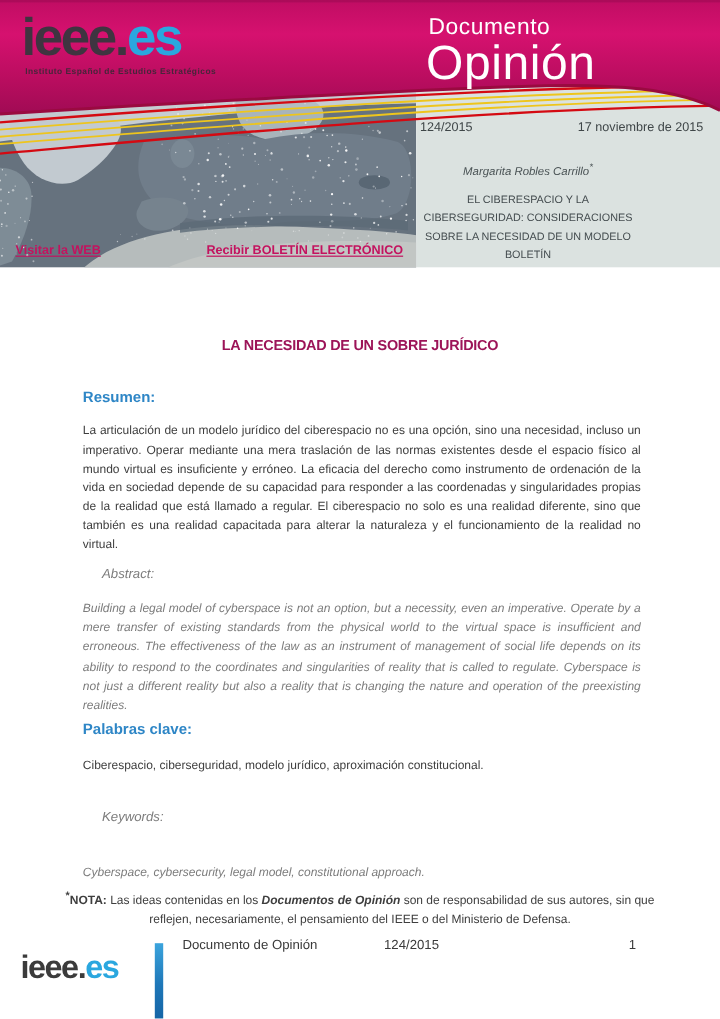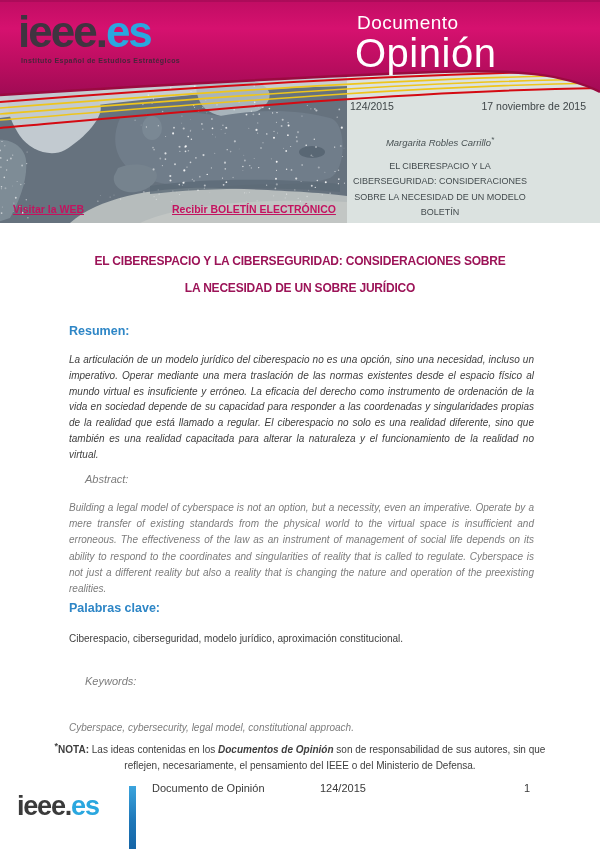--- a/index.html
+++ b/index.html
@@ -21,21 +21,21 @@
   .panel-author{position:absolute;left:345px;top:135px;width:190px;text-align:center;font-size:9.5px;font-style:italic;color:#495254;}
   .panel-title{position:absolute;left:341px;top:159px;width:198px;text-align:center;font-size:9px;line-height:15.3px;color:#434B4E;}
 
   
   .doc-title{position:absolute;left:0;width:600px;text-align:center;font-size:12px;font-weight:700;
              letter-spacing:-.2px;color:#9C1458;}
   .dt1{top:254px;} .dt2{top:281px;}
   .h-blue{position:absolute;left:69px;font-size:12.5px;font-weight:700;color:#2E86C6;}
   .h-gray{position:absolute;left:69px;font-size:11px;font-style:italic;color:#7C7C7C;margin-left:16px;}
   .body-par{position:absolute;left:69px;width:465px;font-size:10px;line-height:15.8px;
-            text-align:justify;color:#3E3E3E;font-style:italic;}
+            text-align:justify;color:#3E3E3E;}
   .ital{font-style:italic;color:#7C7C7C;line-height:16.2px;}
   .kw-line{position:absolute;left:69px;font-size:10px;color:#3E3E3E;}
   .kw-line.ital2{font-style:italic;color:#7C7C7C;}
   .nota{position:absolute;left:50px;top:739px;width:500px;text-align:center;font-size:10px;line-height:15.5px;color:#3E3E3E;}
   .nota sup{font-weight:700;font-size:9px;}
   .nota b{font-weight:700;text-align:center;}
   .nota .emph{font-weight:700;font-style:italic;}
 
   
   .ft-bar{position:absolute;left:129px;top:786px;width:7px;height:63px;
@@ -345,21 +345,20 @@
   <div class="panel-issue">124/2015</div>
   <div class="panel-date">17 noviembre de 2015</div>
   <div class="panel-author"><span>Margarita Robles Carrillo</span><sup>*</sup></div>
   <div class="panel-title">
     <div>EL CIBERESPACIO Y LA</div>
     <div>CIBERSEGURIDAD: CONSIDERACIONES</div>
     <div>SOBRE LA NECESIDAD DE UN MODELO</div>
     <div>BOLETÍN</div>
   </div>
 
-  <div class="doc-title dt1">EL CIBERESPACIO Y LA CIBERSEGURIDAD: CONSIDERACIONES SOBRE</div>
   <div class="doc-title dt2">LA NECESIDAD DE UN SOBRE JURÍDICO</div>
 
   <div class="h-blue" style="top:324px">Resumen:</div>
   <div class="body-par" style="top:352px">La articulación de un modelo jurídico del ciberespacio no es una opción, sino una necesidad, incluso un imperativo. Operar mediante una mera traslación de las normas existentes desde el espacio físico al mundo virtual es insuficiente y erróneo. La eficacia del derecho como instrumento de ordenación de la vida en sociedad depende de su capacidad para responder a las coordenadas y singularidades propias de la realidad que está llamado a regular. El ciberespacio no solo es una realidad diferente, sino que también es una realidad capacitada para alterar la naturaleza y el funcionamiento de la realidad no virtual.</div>
 
   <div class="h-gray" style="top:473px">Abstract:</div>
   <div class="body-par ital" style="top:500px">Building a legal model of cyberspace is not an option, but a necessity, even an imperative. Operate by a mere transfer of existing standards from the physical world to the virtual space is insufficient and erroneous. The effectiveness of the law as an instrument of management of social life depends on its ability to respond to the coordinates and singularities of reality that is called to regulate. Cyberspace is not just a different reality but also a reality that is changing the nature and operation of the preexisting realities.</div>
 
   <div class="h-blue" style="top:601px">Palabras clave:</div>
   <div class="kw-line" style="top:633px">Ciberespacio, ciberseguridad, modelo jurídico, aproximación constitucional.</div>

